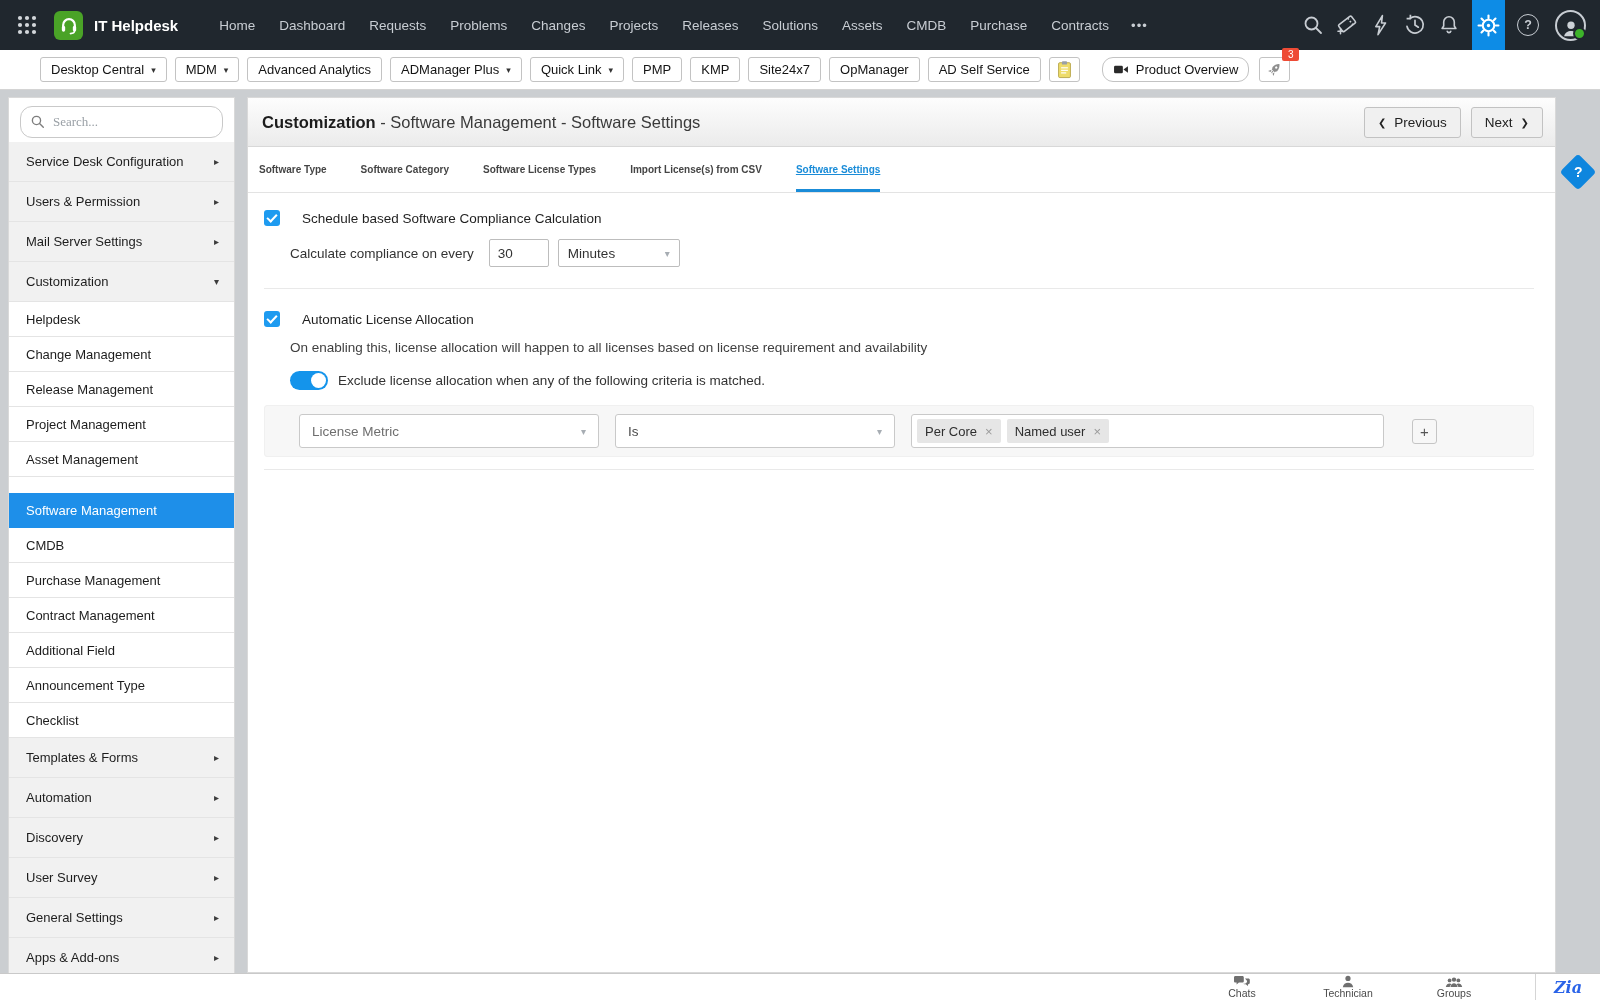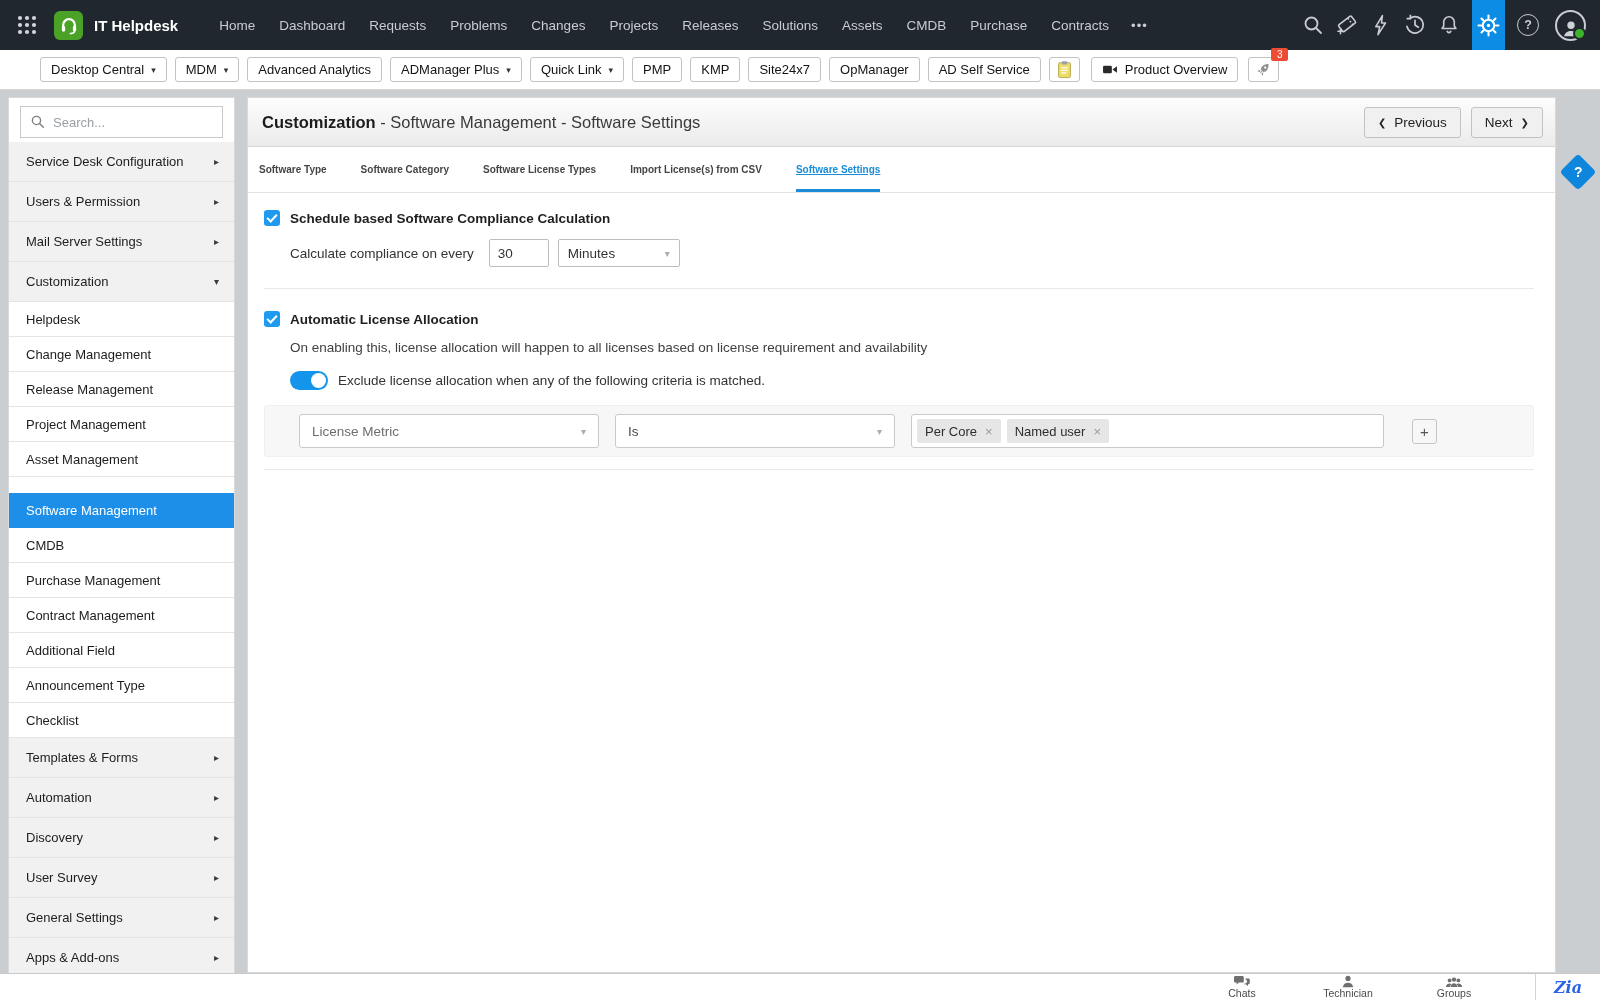--- a/index.html
+++ b/index.html
@@ -38,23 +38,23 @@
   .pin-wrap{position:relative;margin-left:2px;}
   .badge{position:absolute;top:-9px;right:-9px;min-width:13px;height:13px;background:#ee4b35;color:#fff;
          font-size:10px;border-radius:2px;display:flex;align-items:center;justify-content:center;padding:0 2px;}
 
   
   .workspace{position:absolute;top:90px;left:0;right:0;bottom:27px;}
 
   .sidebar{position:absolute;left:8px;top:7px;width:227px;bottom:0;background:#fff;
            border:1px solid #d9d9d9;box-sizing:border-box;}
   .search-wrap{padding:8px 11px 4px;position:relative;}
-  .sidebar-search{width:100%;height:32px;border:1px solid #c9c9c9;border-radius:0;
+  .sidebar-search{width:100%;height:32px;border:1px solid #c9c9c9;border-radius:12px;
                   padding:0 8px 0 32px;font-size:13px;color:#333;box-sizing:border-box;outline:none;
-                  font-family:Liberation Sans, sans-serif;}
+                  font-family:Liberation Serif, serif;}
   .sidebar-search::placeholder{color:#9aa0a6;}
   .search-ico{position:absolute;left:21px;top:16px;}
   .menu-item{display:flex;align-items:center;justify-content:space-between;
              padding:0 15px 0 17px;font-size:13px;color:#1d1d1d;border-bottom:1px solid #e4e4e4;box-sizing:border-box;}
   .menu-item.group{height:40px;background:#f1f1f1;}
   .menu-item.sub{height:35px;background:#fff;}
   .menu-item.active{background:#1e8fe9;color:#fff;border-bottom-color:#1e8fe9;margin-top:16px;}
   .mi-arrow{font-size:10px;color:#3c3c3c;}
 
   .main{position:absolute;left:247px;top:7px;right:44px;bottom:0;background:#fff;
@@ -71,21 +71,21 @@
   .tabs{display:flex;padding-left:11px;border-bottom:1px solid #e3e3e3;height:45px;gap:34px;}
   .tab{display:flex;align-items:center;font-size:10px;font-weight:bold;color:#454545;
        border-bottom:3px solid transparent;box-sizing:border-box;padding-top:2px;}
   .tab.active{color:#1a8cd8;border-bottom-color:#1a8cd8;text-decoration:underline;}
 
   .content{padding:17px 21px 0 16px;}
   .check-row{display:flex;align-items:center;gap:10px;}
   .checkbox{width:16px;height:16px;background:#1e9bf0;border-radius:3px;position:relative;flex:0 0 auto;}
   .checkbox::after{content:"";position:absolute;left:5.2px;top:2.2px;width:4px;height:8px;
                    border:solid #fff;border-width:0 2px 2px 0;transform:rotate(43deg);}
-  .check-label{font-weight:bold;font-size:13.5px;color:#1f1f1f;}
+  .check-label{font-weight:normal;font-size:13.5px;color:#1f1f1f;margin-left:12px;}
   .calc-row{margin:13px 0 0 26px;display:flex;align-items:center;font-size:13.5px;color:#333;}
   .num-input{width:60px;height:28px;border:1px solid #bdbdbd;border-radius:2px;margin-left:15px;
              padding:0 8px;font-size:13.5px;color:#333;box-sizing:border-box;outline:none;
              font-family:"Liberation Sans",sans-serif;}
   .fake-select{width:122px;height:28px;border:1px solid #bdbdbd;border-radius:2px;margin-left:9px;
                display:flex;align-items:center;justify-content:space-between;padding:0 9px;
                font-size:13.5px;color:#333;box-sizing:border-box;background:#fff;}
   .sel-caret{font-size:10px;color:#a7adb3;}
   .divider{border:none;border-top:1px solid #e9e9e9;margin:21px 0 22px 0;}
   .para{margin:13px 0 0 26px;font-size:13.5px;color:#3f3f3f;}
@@ -264,21 +264,21 @@
     </div>
   <div class="tb-btn tb-icon clickable">
     <svg width="17" height="19" viewBox="0 0 20 22">
       <rect x="3" y="3" width="14" height="17.5" rx="1.5" fill="#eedc6a" stroke="#b3a243"></rect>
       <rect x="7" y="1.2" width="6" height="4" rx="1" fill="#9aa0a6"></rect>
       <line x1="6" y1="9" x2="14" y2="9" stroke="#fff" stroke-width="1.4"></line>
       <line x1="6" y1="12" x2="14" y2="12" stroke="#fff" stroke-width="1.4"></line>
       <line x1="6" y1="15" x2="12" y2="15" stroke="#fff" stroke-width="1.4"></line>
     </svg>
   </div>
-  <div class="tb-btn clickable" style="margin-left:3px;">
+  <div class="tb-btn clickable" style="margin-left:14px;border-radius:11px;">
     <svg width="16" height="13" viewBox="0 0 16 14">
       <rect x="0.5" y="3" width="9.5" height="8" rx="1.4" fill="#2a2a2a"></rect>
       <path d="M15.5 3.6v6.8L10.6 7z" fill="#2a2a2a"></path>
     </svg>
     <span>Product Overview</span>
   </div>
   <div class="pin-wrap">
     <div class="tb-btn tb-icon clickable">
       <svg width="17" height="17" viewBox="0 0 22 22">
         <g transform="rotate(42 11 11)" fill="#8e8e8e">

